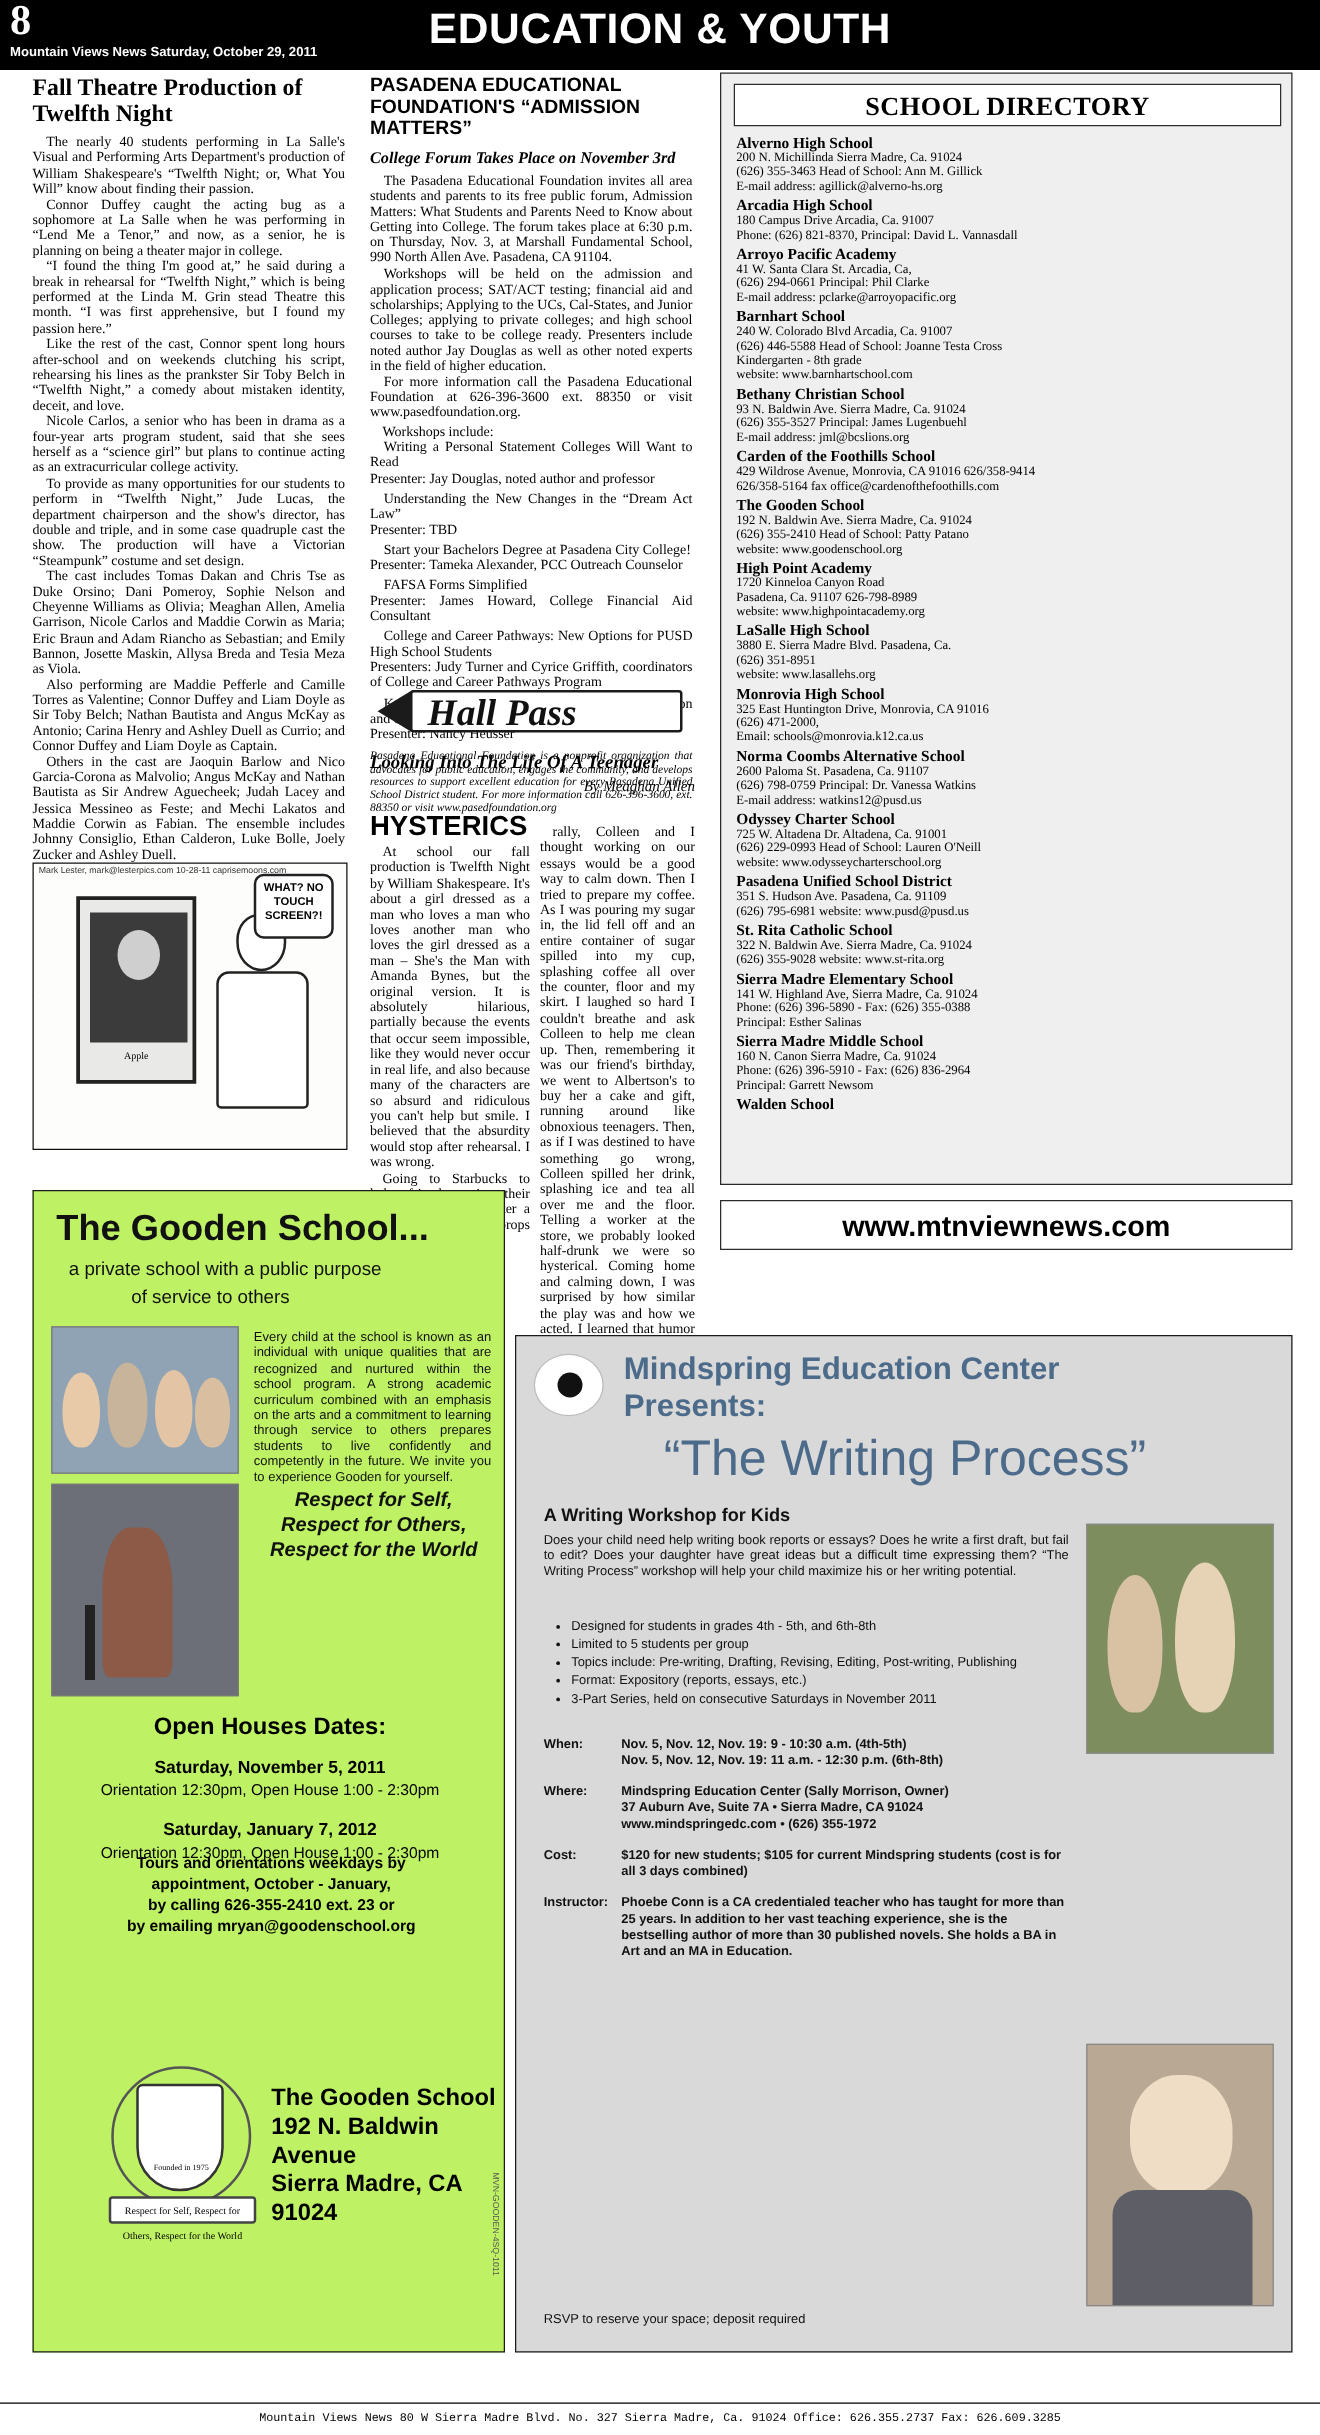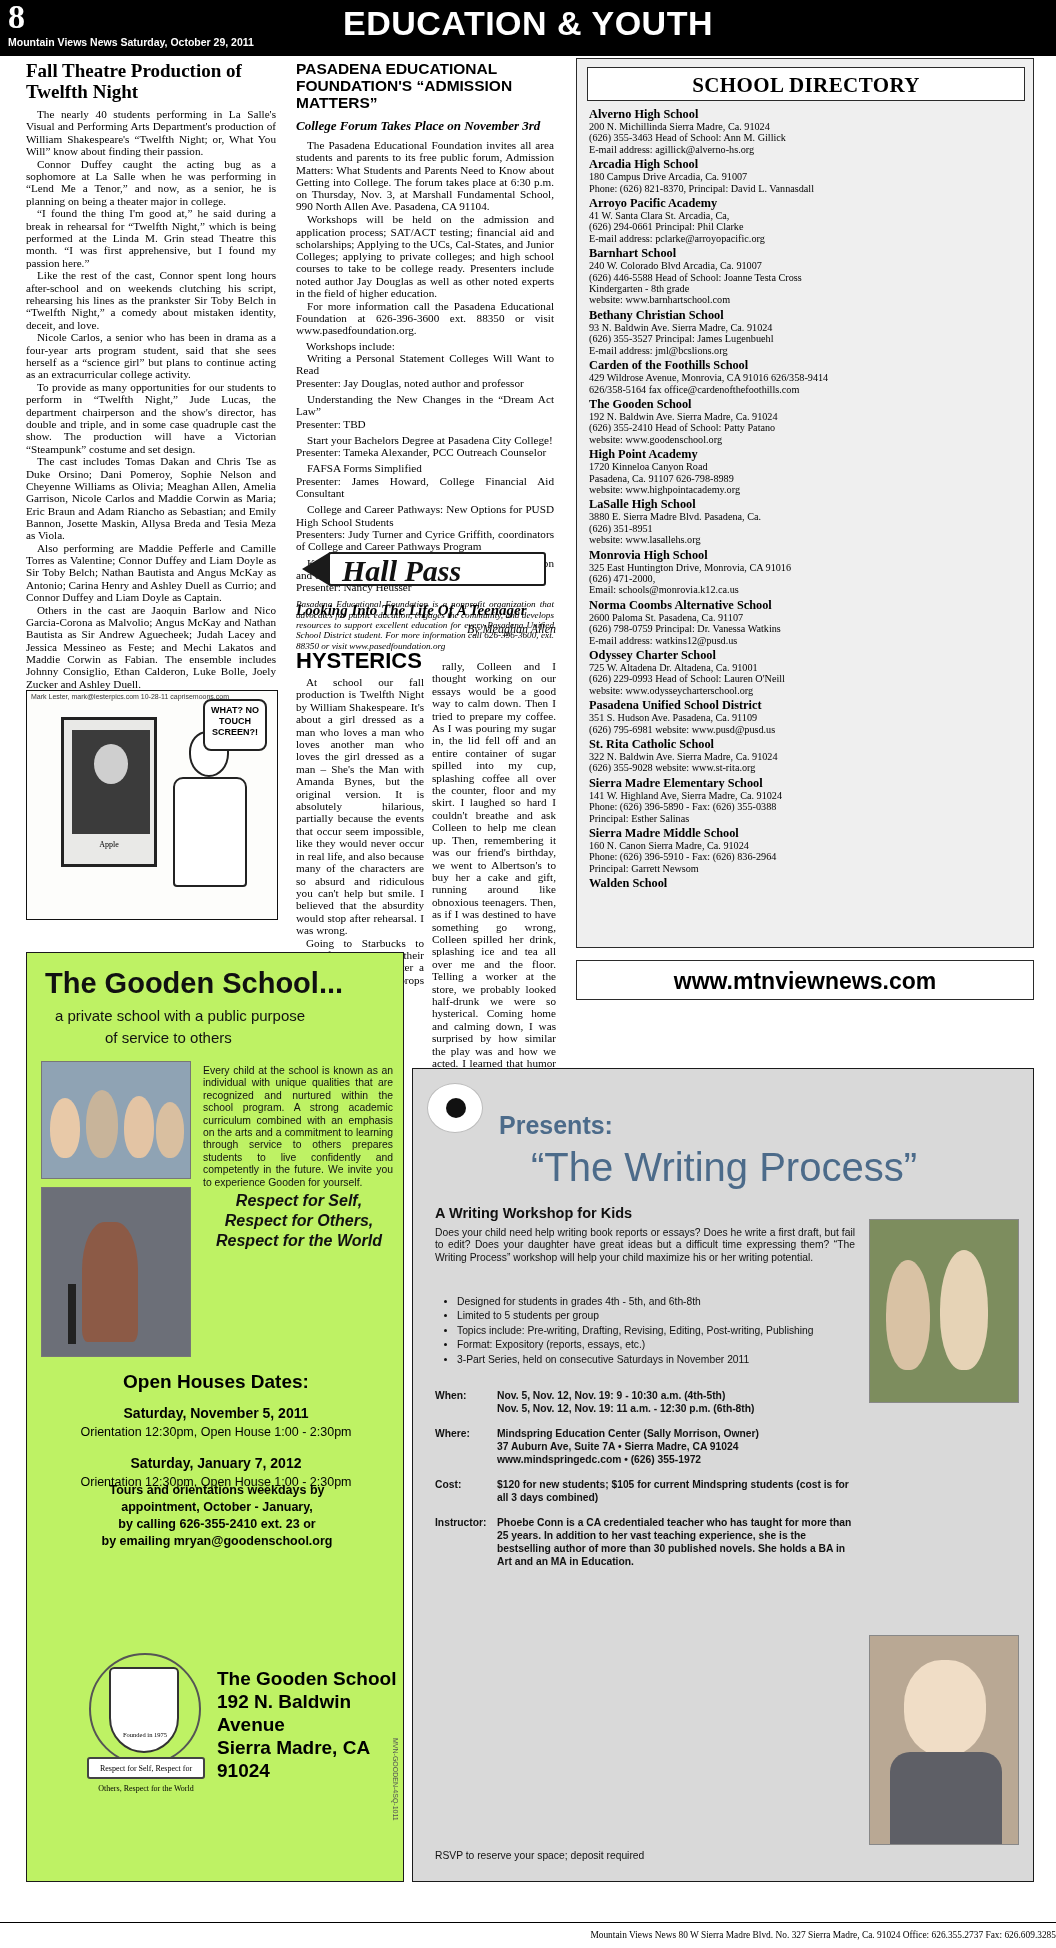--- a/index.html
+++ b/index.html
@@ -351,22 +351,22 @@
     position:absolute; left:22px; bottom:20px; width:430px;
     font-family:"Liberation Sans", sans-serif; font-size:10.3px; color:#111;
   }
 
   
   .footer {
     position:absolute; left:0; bottom:0; width:1056px; height:26px;
     border-top:1px solid #000;
   }
   .footer span {
-    display:block; text-align:right; line-height:24px;
-    font-family:Liberation Serif, serif; font-size:9.4px;
+    display:block; text-align:center; line-height:24px;
+    font-family:Liberation Mono, monospace; font-size:9.4px;
   }
 </style>
 </head>
 <body>
 
 <div class="page">
 
   <div class="masthead">
     <div class="pagenum">8</div>
     <div class="subline">Mountain Views News  Saturday, October 29, 2011</div>
@@ -597,20 +597,21 @@
       <div>192 N. Baldwin Avenue</div>
       <div>Sierra Madre, CA 91024</div>
     </div>
     <div class="vertcode">MVN-GOODEN-4SQ-1011</div>
   </div>
 
   <div id="mindspring">
     <div class="sunburst">
         <div class="dot"></div>
       </div>
+    <div class="ms-title">Mindspring Education Center</div>
     <div class="ms-presents">Presents:</div>
     <div class="ms-big">“The Writing Process”</div>
     <div class="ms-sub">A Writing Workshop for Kids</div>
     <div class="ms-para">Does your child need help writing book reports or essays? Does he write a first draft, but fail to edit? Does your daughter have great ideas but a difficult time expressing them? “The Writing Process” workshop will help your child maximize his or her writing potential.</div>
     <ul id="ms-bullets">
         <li>Designed for students in grades 4th - 5th, and 6th-8th</li>
         <li>Limited to 5 students per group</li>
         <li>Topics include:  Pre-writing, Drafting, Revising, Editing, Post-writing, Publishing</li>
         <li>Format:  Expository (reports, essays, etc.)</li>
         <li>3-Part Series, held on consecutive Saturdays in November 2011</li>

